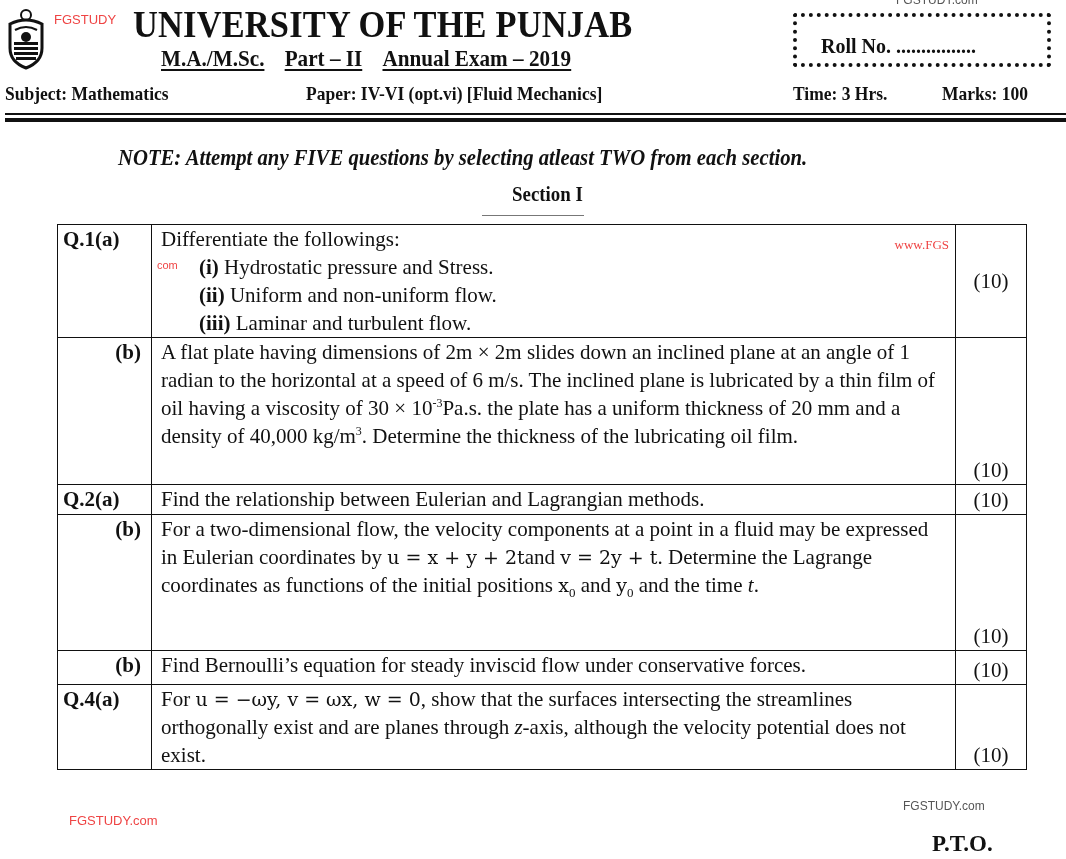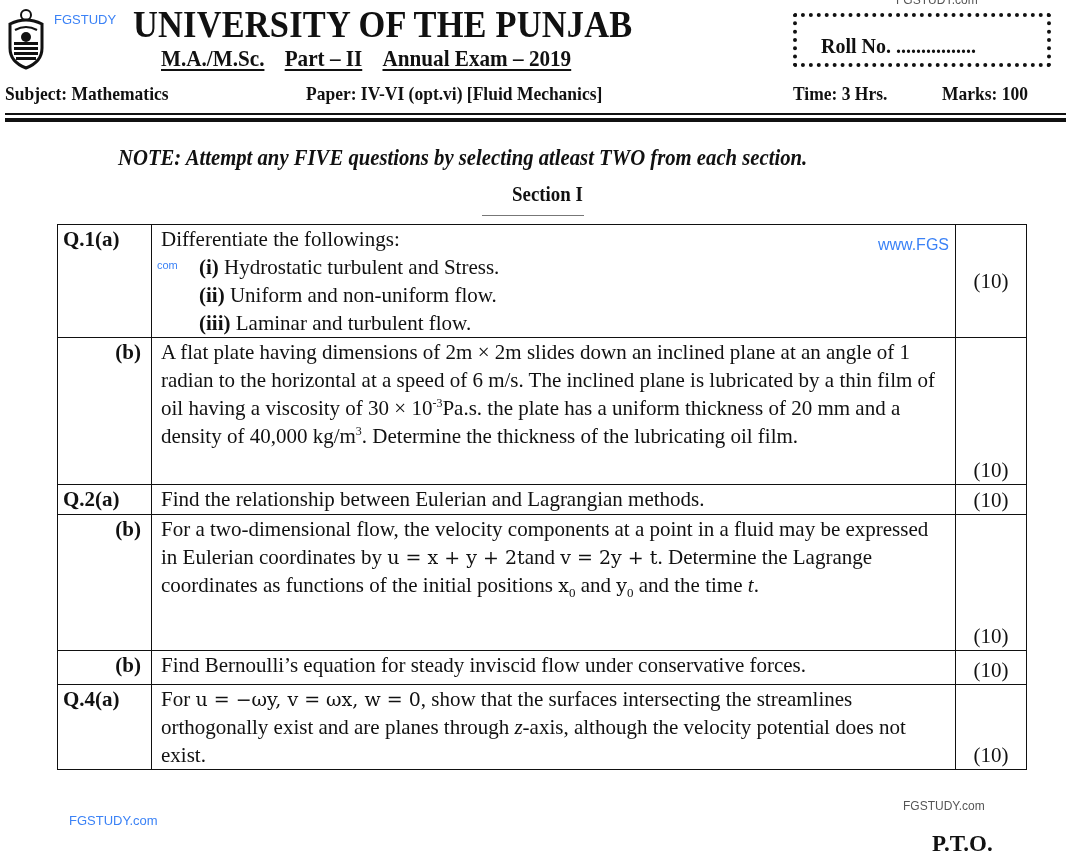--- a/index.html
+++ b/index.html
@@ -1,21 +1,21 @@
 <!DOCTYPE html>
 <html><head>
 <meta charset="utf-8">
 <style>
   html, body { margin: 0; padding: 0; background: #ffffff; }
   body {
     width: 1066px; height: 859px; position: relative; overflow: hidden;
     font-family: "Liberation Serif", "DejaVu Serif", serif; color: #111;
   }
   .abs { position: absolute; }
-  .wm { font-family: "Liberation Sans", "DejaVu Sans", sans-serif; font-weight: normal; color: #3b82f6; }
+  .wm { font-family: "Liberation Sans", "DejaVu Sans", sans-serif; font-weight: normal; color: #ef4444; }
   .logo { left: 6px; top: 8px; width: 40px; height: 62px; }
   .wm-top { left: 54px; top: 12px; font-size: 13px; }
   .uni-title { left: 133px; top: 3px; font-size: 37px; font-weight: bold; letter-spacing: 0.2px; transform: scaleX(0.93); transform-origin: left top; white-space: nowrap; }
   .exam-line { left: 161px; top: 46px; font-size: 23px; font-weight: bold; white-space: nowrap; transform: scaleX(0.92); transform-origin: left top; }
   .exam-line span { text-decoration: underline; text-underline-offset: 3px; text-decoration-thickness: 2px; }
   .exam-line .gap { display: inline-block; width: 22px; text-decoration: none; }
   .roll-box { left: 793px; top: 13px; width: 258px; height: 54px; border: 4px dotted #111; border-radius: 3px; box-sizing: border-box; }
   .roll-label { left: 24px; top: 18px; font-size: 20px; font-weight: bold; white-space: nowrap; position: absolute; }
   .wm-roll { left: 896px; top: -7px; font-size: 12px; color: #555; }
   .info-row { top: 83px; font-size: 19px; font-weight: bold; white-space: nowrap; transform: scaleX(0.92); transform-origin: left top; }
@@ -27,21 +27,21 @@
   .qtable { left: 57px; top: 224px; width: 970px; border-collapse: collapse; table-layout: fixed; }
   .qtable td { border: 1.5px solid #111; vertical-align: top; font-size: 21px; line-height: 28px; padding: 0; }
   .qtable td.lbl { width: 88px; font-weight: bold; text-align: right; padding-right: 10px; }
   .qtable td.lbl.q { text-align: left; padding-left: 5px; padding-right: 0; }
   .qtable td.body { padding-left: 9px; padding-right: 6px; }
   .qtable td.mk { width: 70px; text-align: center; vertical-align: bottom; }
   .qtable td.mk.mid { vertical-align: middle; }
   .sub { padding-left: 38px; }
   .sub b { font-weight: bold; }
   .m { font-family: "DejaVu Serif", serif; font-size: 19px; margin-top: 44px; }
-  .wm-row { float: right; font-size: 16px; margin-top: 6px; margin-right: 0; }
+  .wm-row { float: right; font-size: 13px; margin-top: 6px; margin-right: 0; font-family: Liberation Serif, serif; }
   .wm-com { font-size: 11px; position: absolute; margin-left: -6px; margin-top: -2px; }
   sup { font-size: 12px; line-height: 0; }
   sub.s { font-size: 13px; line-height: 0; }
 
   .wm-foot-r { left: 903px; top: 799px; font-size: 12px; color: #555; }
   .wm-foot-l { left: 69px; top: 813px; font-size: 13px; }
   .pto { left: 932px; top: 831px; font-size: 23px; font-weight: bold; }
 </style>
 </head>
 <body>
@@ -81,21 +81,21 @@
 <div class="abs section">Section I</div>
 <div class="abs sec-under"></div>
 
 <table class="abs qtable">
   <tbody>
       <tr style="height:111px;margin-top:46px;">
     <td class="lbl q">Q.1(a)</td>
     <td class="body">
       <span class="wm wm-row">www.FGS</span>
       <div>Differentiate the followings:</div>
-      <div class="sub"><span class="wm wm-com" style="margin-left:-42px;">com</span><b>(i)</b><span> Hydrostatic turbulent and Stress.</span></div>
+      <div class="sub"><span class="wm wm-com" style="margin-left:-42px;">com</span><b>(i)</b><span> Hydrostatic pressure and Stress.</span></div>
       <div class="sub"><b>(ii)</b><span>  Uniform and non-uniform flow.</span></div>
       <div class="sub"><b>(iii)</b><span> Laminar and turbulent flow.</span></div>
     </td>
     <td class="mk mid">(10)</td>
   </tr>
   <tr style="height:147px;">
     <td class="lbl">(b)</td>
     <td class="body"><span>A flat plate having dimensions of 2m × 2m slides down an inclined plane at an angle of 1 radian to the horizontal at a speed of 6 m/s. The inclined plane is lubricated by a thin film of oil having a viscosity of 30 × 10</span><sup>-3</sup><span>Pa.s. the plate has a uniform thickness of 20 mm and a density of 40,000 kg/m</span><sup>3</sup><span>. Determine the thickness of the lubricating oil film.</span></td>
     <td class="mk">(10)</td>
   </tr>

